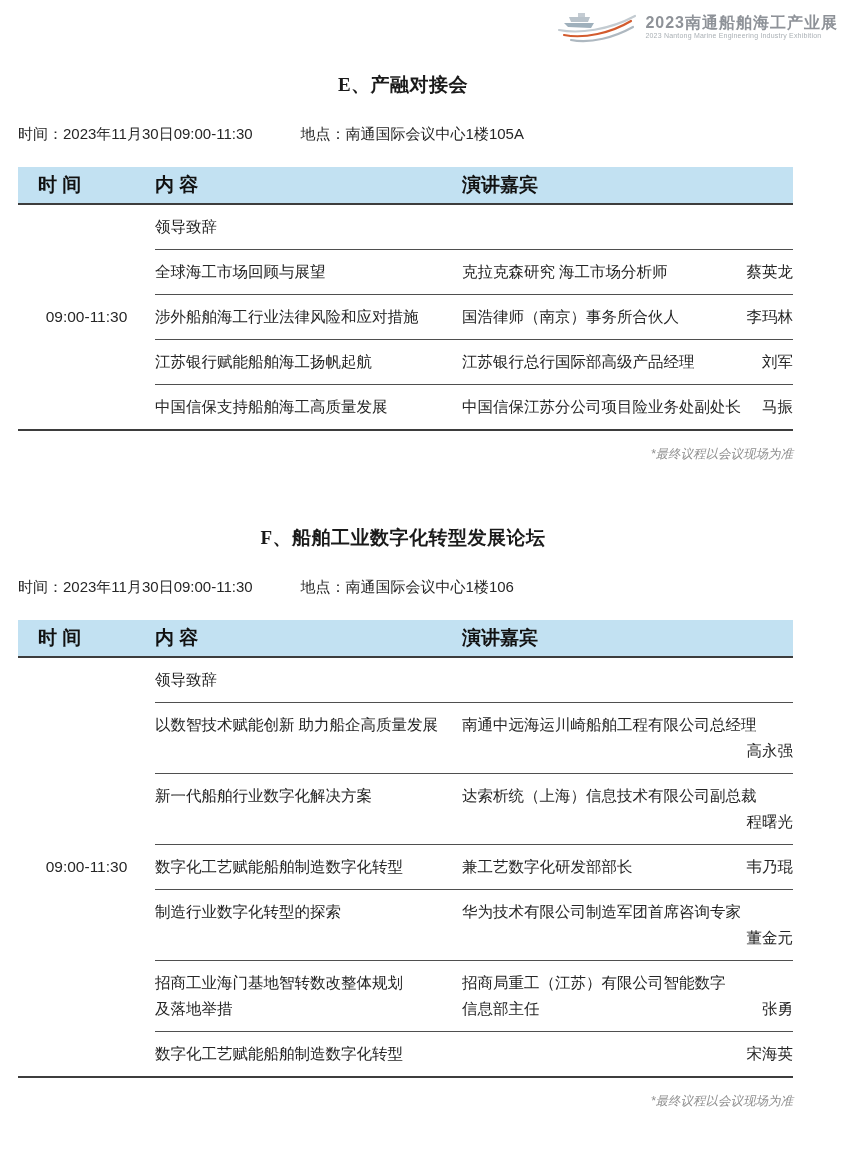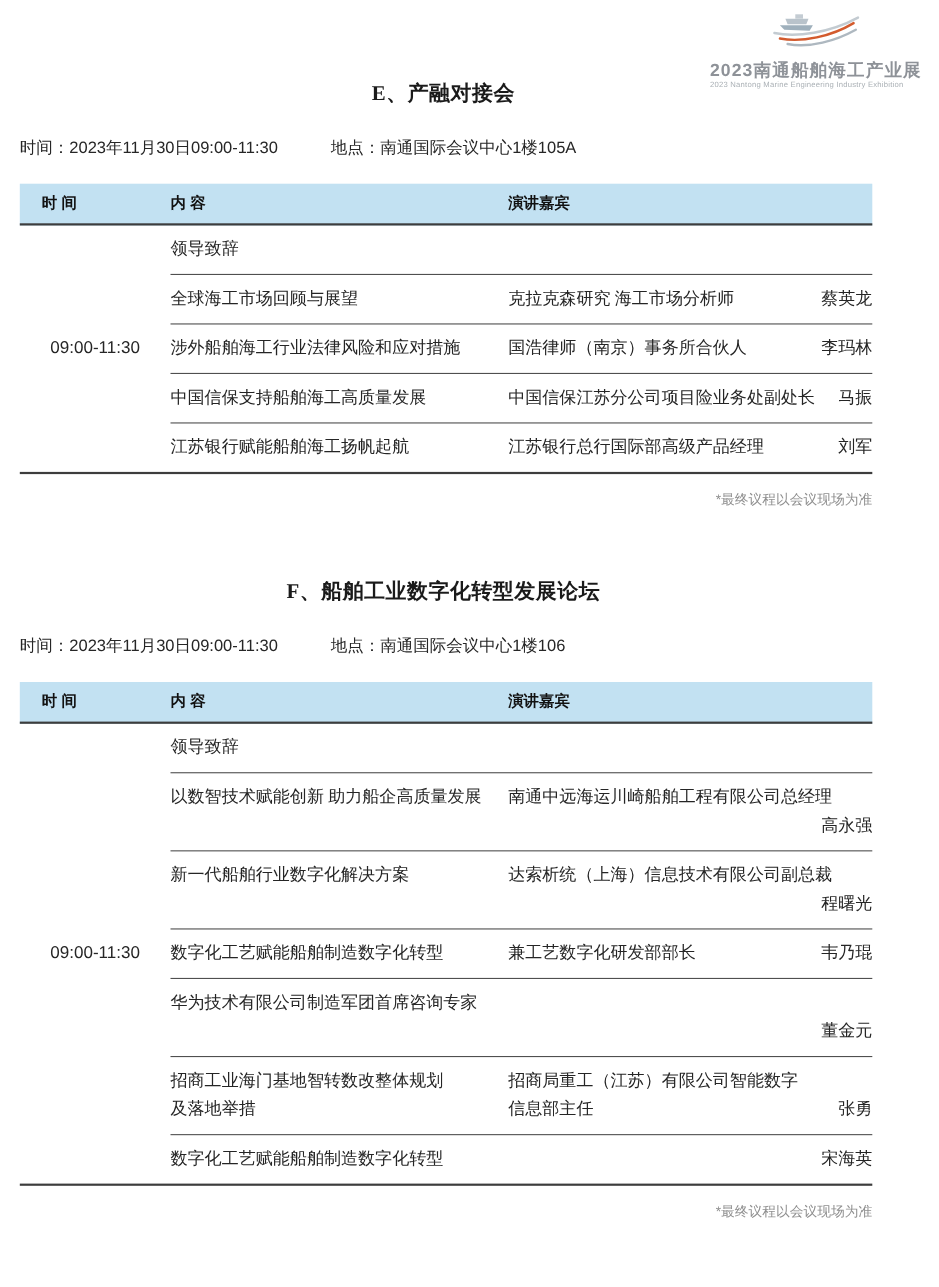--- a/index.html
+++ b/index.html
@@ -9,21 +9,21 @@
     position: relative;
     overflow: hidden;
     font-family: "Liberation Sans", "DejaVu Sans", sans-serif;
     color: #252525;
     -webkit-font-smoothing: antialiased;
   }
 
   
   .logo-row {
     position: absolute; top: 6px; right: 16px;
-    display: flex; align-items: center; gap: 8px; flex-direction: column;
+    display: flex; align-items: center; gap: 8px;
   }
   .ship { display: inline-block; width: 80px; height: 42px; }
   .logo-text { display: flex; flex-direction: column; line-height: 1.15; }
   .logo-title { font-size: 16px; color: #8e9298; letter-spacing: 1px; font-weight: 600; }
   .logo-subtitle { font-size: 7px; color: #aab0b5; letter-spacing: 0.2px; }
 
   
   main { margin-left: 18px; width: 775px; padding-top: 72px; }
   .agenda-section { margin: 0; }
   .agenda-section + .agenda-section { margin-top: 62px; }
@@ -42,21 +42,21 @@
 
   
   .agenda-table { margin-top: 23px; }
   .thead {
     display: flex; align-items: center;
     height: 38px;
     background: #c2e1f2;
     border-bottom: 2px solid #3d3d3d;
     box-sizing: border-box;
   }
-  .th { font-weight: bold; font-size: 14px; color: #111; }
+  .th { font-weight: bold; font-size: 19px; color: #111; }
   .th-time { width: 137px; padding-left: 20px; box-sizing: border-box; }
   .th-content { width: 307px; box-sizing: border-box; }
   .th-speaker { flex: 1; }
 
   .tbody { display: flex; border-bottom: 2px solid #3d3d3d; }
   .time-cell {
     width: 137px; flex: none;
     display: flex; align-items: center; justify-content: center;
     font-size: 15.5px; color: #262626;
   }
@@ -68,20 +68,21 @@
   .line, .speaker-line { line-height: 26px; font-size: 15.5px; }
   .speaker-line { display: flex; justify-content: space-between; }
   .org { text-align: center; }
   .pname { text-align: right; white-space: nowrap; padding-left: 8px; }
 
   .note {
     text-align: right;
     color: #8f8f8f;
     font-size: 12.5px;
     margin-top: 15px;
+    font-style: italic;
   }
 </style>
 </head>
 <body>
 
 <div id="doc">
 
   <header class="logo-row">
     <span class="ship">
       <svg viewBox="0 0 80 42" width="80" height="42" aria-hidden="true">
@@ -141,38 +142,38 @@
     <div class="row-speaker">
   <div class="speaker-line">
     <span class="org">国浩律师（南京）事务所合伙人</span>
     <span class="pname">李玛林</span>
   </div>
 </div>
   </div>
 
   <div class="row">
     <div class="row-content">
+  <div class="line">江苏银行赋能船舶海工扬帆起航</div>
+</div>
+    <div class="row-speaker">
+  <div class="speaker-line">
+    <span class="org">江苏银行总行国际部高级产品经理</span>
+    <span class="pname">刘军</span>
+  </div>
+</div>
+  </div>
+
+  <div class="row">
+    <div class="row-content">
   <div class="line">中国信保支持船舶海工高质量发展</div>
 </div>
     <div class="row-speaker">
   <div class="speaker-line">
     <span class="org">中国信保江苏分公司项目险业务处副处长</span>
     <span class="pname">马振</span>
-  </div>
-</div>
-  </div>
-
-  <div class="row">
-    <div class="row-content">
-  <div class="line">江苏银行赋能船舶海工扬帆起航</div>
-</div>
-    <div class="row-speaker">
-  <div class="speaker-line">
-    <span class="org">江苏银行总行国际部高级产品经理</span>
-    <span class="pname">刘军</span>
   </div>
 </div>
   </div>
 
 </div>
       </div>
     </div>
     <div class="note">*最终议程以会议现场为准</div>
   </section>
 
@@ -239,20 +240,23 @@
     <div class="row-speaker">
 
   <div class="speaker-line">
     <span class="org">兼工艺数字化研发部部长</span>
     <span class="pname">韦乃琨</span>
   </div>
 </div>
   </div>
 
   <div class="row">
+    <div class="row-content">
+  <div class="line">制造行业数字化转型的探索</div>
+</div>
     <div class="row-speaker">
   <div class="speaker-line">
     <span class="org">华为技术有限公司制造军团首席咨询专家</span>
     <span class="pname"></span>
   </div>
 
   <div class="speaker-line">
     <span class="org"></span>
     <span class="pname">董金元</span>
   </div>

